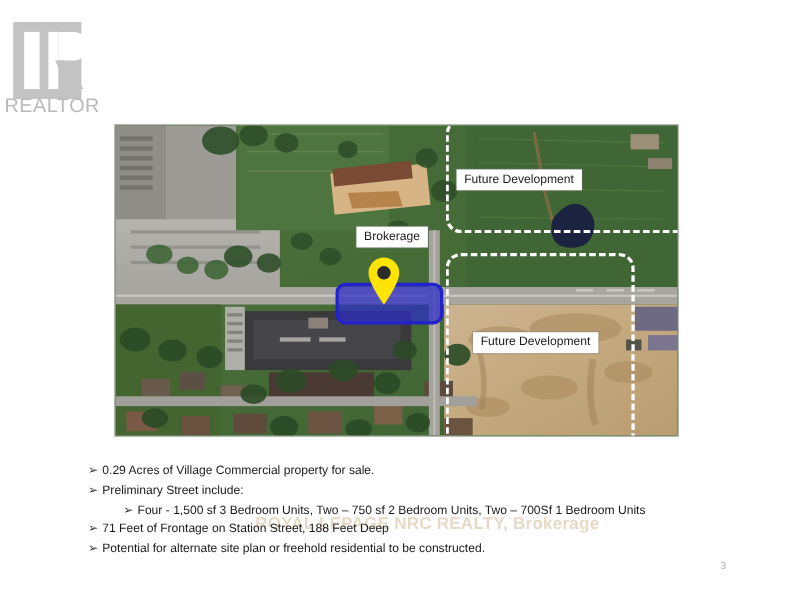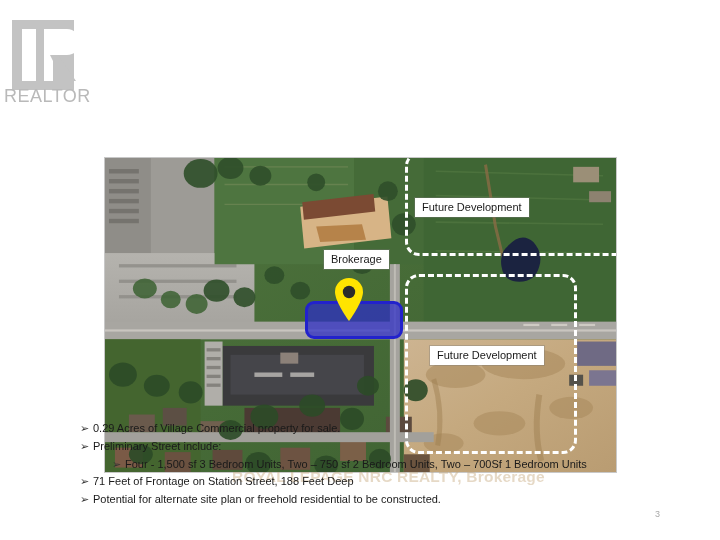--- a/index.html
+++ b/index.html
@@ -57,25 +57,24 @@
     color: #1f2160;
     font-family: "Liberation Sans", sans-serif;
   }
 
   
   .map-frame {
     position: absolute;
     left: 104px;
     top: 113px;
     width: 513px;
-    height: 316px;
+    height: 284px;
     overflow: hidden;
     background: #4a6b3a;
     border: 1px solid #c8c8c8;
-    margin-top: 44px;
   }
   .map-canvas { position: absolute; inset: 0; }
   .map-canvas svg { display: block; width: 100%; height: 100%; }
 
   
   .map-label {
     position: absolute;
     background: #ffffff;
     color: #1a1a1a;
     font-size: 11px;

